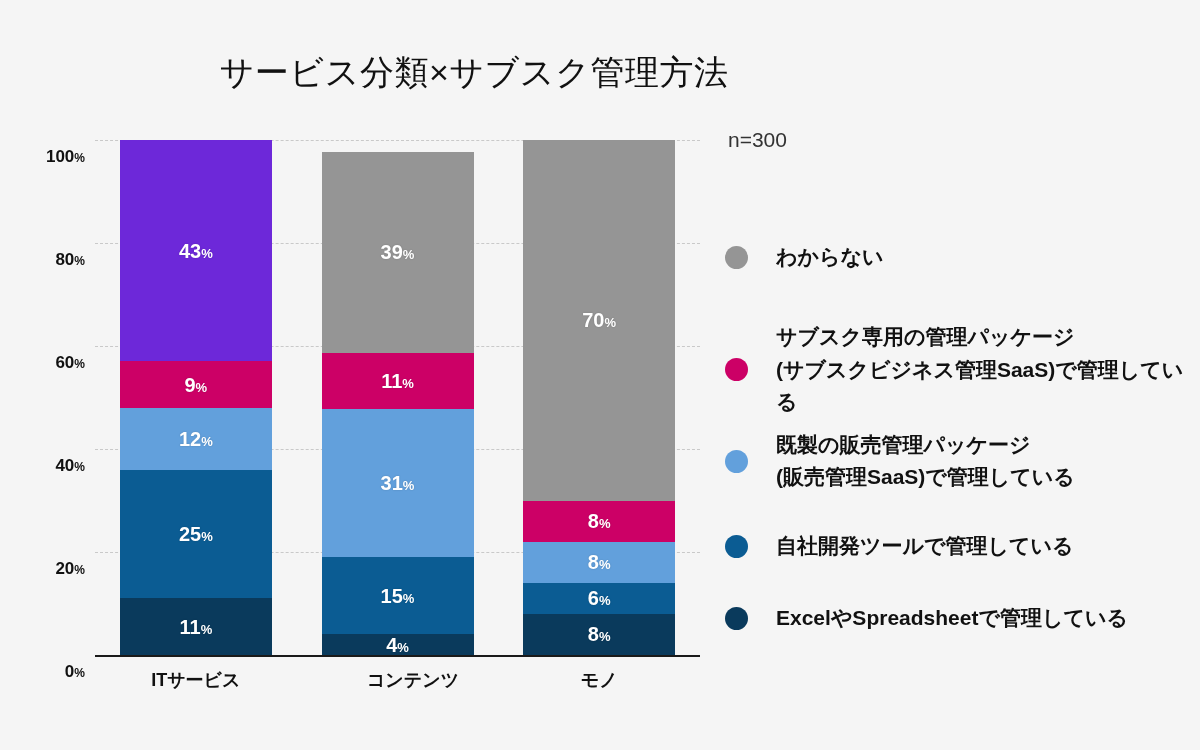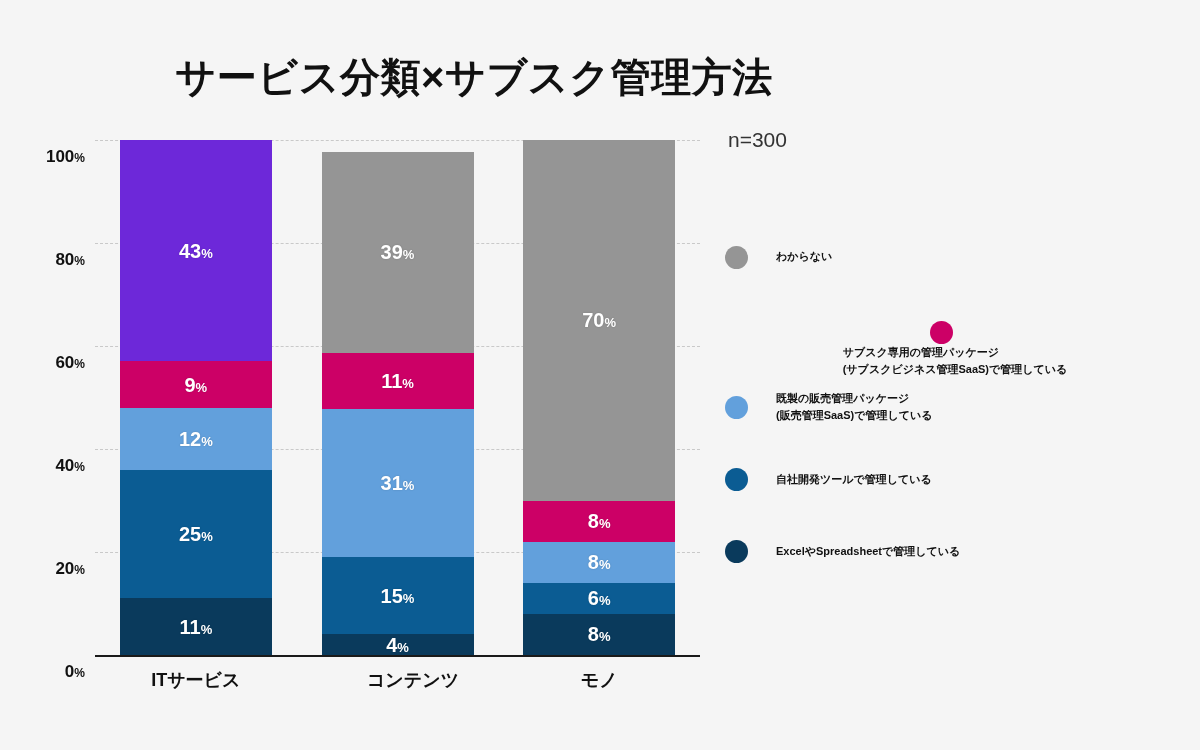--- a/index.html
+++ b/index.html
@@ -22,22 +22,22 @@
     height: 750px;
   }
 
   
   .chart-title {
     position: absolute;
     left: 0;
     top: 50px;
     width: 948px;
     text-align: center;
-    font-size: 40px;
-    font-weight: bold;
+    font-size: 34px;
+    font-weight: normal;
     letter-spacing: 0.5px;
     color: #111111;
     white-space: nowrap;
   }
 
   
   .plot-area {
     position: absolute;
     left: 95px;
     top: 140px;
@@ -168,21 +168,21 @@
     min-height: 38px;
   }
   .legend-swatch {
     flex: 0 0 auto;
     width: 23px;
     height: 23px;
     border-radius: 50%;
     margin-right: 28px;
   }
   .legend-text {
-    font-size: 11px;
+    font-size: 21px;
     font-weight: bold;
     line-height: 1.55;
     color: #111111;
   }
   .legend-text .line2 {
     display: block;
   }
 </style>
 </head>
 <body>
@@ -270,21 +270,21 @@
       <div class="x-tick" style="left: 100.833px;">ITサービス</div>
       <div class="x-tick" style="left: 318px;">コンテンツ</div>
       <div class="x-tick" style="left: 504.167px;">モノ</div>
     </div>
 
   <div class="legend" id="legend">
       <div class="legend-item" style="margin-bottom: 45px;">
         <span class="legend-swatch" style="background: rgb(149, 149, 149);"></span>
         <span class="legend-text"><span>わからない</span></span>
       </div>
-      <div class="legend-item" style=" flex-direction: column;">
+      <div class="legend-item" style="">
         <span class="legend-swatch" style="background: rgb(204, 0, 102);"></span>
         <span class="legend-text"><span>サブスク専用の管理パッケージ</span><span class="line2">(サブスクビジネス管理SaaS)で管理している</span></span>
       </div>
       <div class="legend-item" style="margin-bottom: 34px;">
         <span class="legend-swatch" style="background: rgb(98, 160, 220);"></span>
         <span class="legend-text"><span>既製の販売管理パッケージ</span><span class="line2">(販売管理SaaS)で管理している</span></span>
       </div>
       <div class="legend-item" style="margin-bottom: 34px;">
         <span class="legend-swatch" style="background: rgb(11, 92, 147);"></span>
         <span class="legend-text"><span>自社開発ツールで管理している</span></span>

